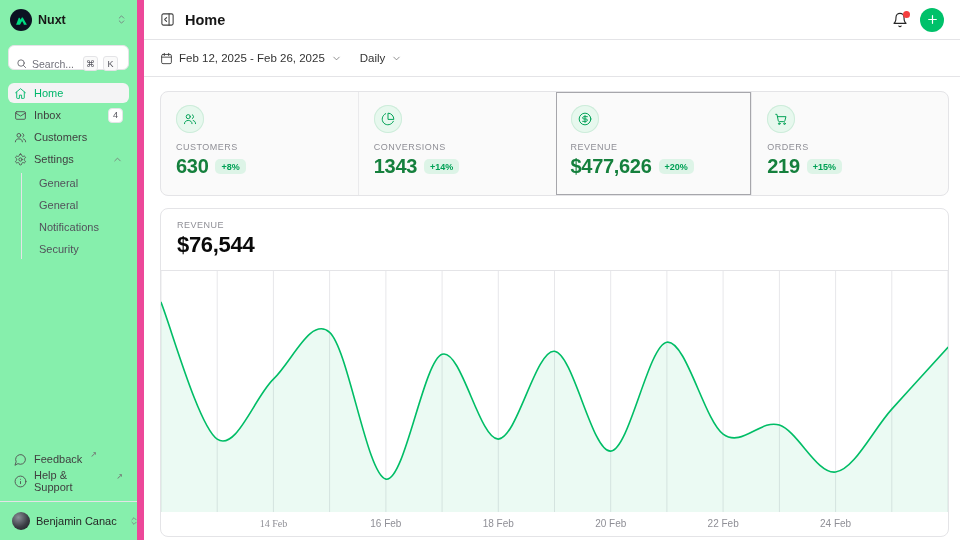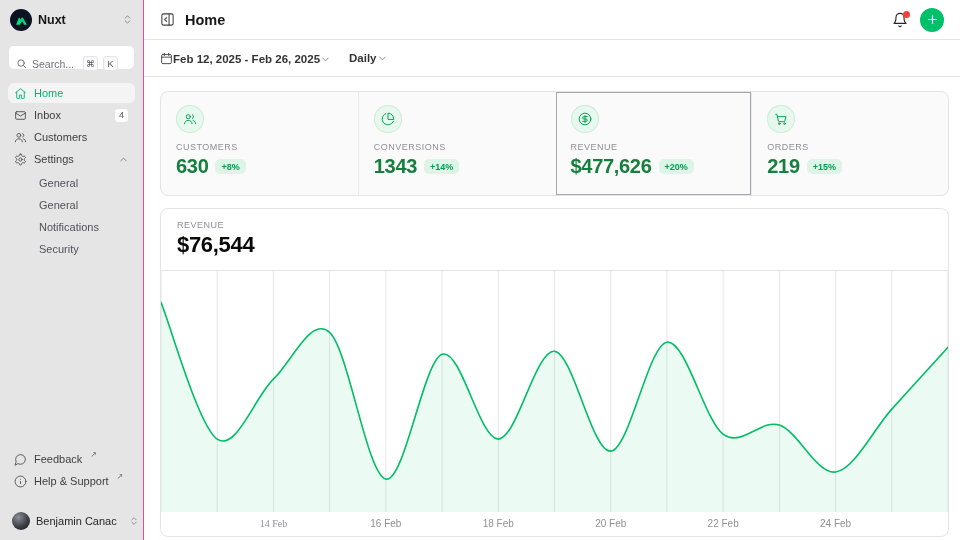--- a/index.html
+++ b/index.html
@@ -1,20 +1,20 @@
 <!DOCTYPE html>
 <html><head>
 <meta charset="utf-8">
 <style>
   * { margin:0; padding:0; box-sizing:border-box; }
   html,body { width:960px; height:540px; background:#fff; font-family:"Liberation Sans", sans-serif; color:#171717; overflow:hidden; }
   .app { display:flex; width:960px; height:540px; }
 
   
-  .sidebar { width:144px; min-width:144px; border-right:1px solid #ec4899; display:flex; flex-direction:column; padding:8px; background:#e5e5e5; }
+  .sidebar { width:144px; min-width:144px; border-right:7px solid #ec4899; display:flex; flex-direction:column; padding:8px; background:#86efac; }
   .logo-row { display:flex; align-items:center; gap:6px; height:24px; padding:0 2px; border-radius:6px; cursor:pointer; }
   .logo-mark { width:22px; height:22px; border-radius:50%; background:#0c1222; display:flex; align-items:center; justify-content:center; flex:none; }
   .logo-name { font-size:12.5px; font-weight:700; color:#171717; }
   .grow { flex:1; }
   .chev-updown { color:#71717a; flex:none; }
 
   .search-box { margin-top:13px; height:25px; border:1px solid #e4e4e7; border-radius:6px; display:flex; align-items:center; gap:5px; padding:12px 4px 0 7px; background:#fff; cursor:text; }
   .search-box input { border:none; outline:none; width:46px; font-size:10.5px; font-family:inherit; color:#171717; background:transparent; }
   .search-box input::placeholder { color:#71717a; }
   .kbd { border:1px solid #e4e4e7; background:#fafafa; border-radius:3px; font-size:9px; color:#52525b; height:15px; min-width:15px; display:flex; align-items:center; justify-content:center; padding:0 2px; }
@@ -39,21 +39,21 @@
   .main { flex:1; display:flex; flex-direction:column; min-width:0; }
   .topbar { height:40px; border-bottom:1px solid #e4e4e7; display:flex; align-items:center; padding:0 16px; gap:10px; flex:none; }
   .icon-btn { display:flex; align-items:center; justify-content:center; color:#404040; cursor:pointer; background:none; border:none; padding:0; }
   .page-title { font-size:14.5px; font-weight:700; color:#171717; }
   .topbar-right { margin-left:auto; display:flex; align-items:center; gap:12px; }
   .bell-wrap { position:relative; display:flex; cursor:pointer; color:#262626; }
   .bell-dot { position:absolute; top:-1px; right:-2px; width:7px; height:7px; border-radius:50%; background:#f43f3f; }
   .plus-btn { width:24px; height:24px; border-radius:50%; background:#00c16a; border:none; color:#fff; display:flex; align-items:center; justify-content:center; cursor:pointer; }
 
   .toolbar { height:37px; border-bottom:1px solid #e4e4e7; display:flex; align-items:center; padding:0 16px; gap:18px; flex:none; }
-  .tool-btn { display:flex; align-items:flex-end; font-size:11.5px; font-weight:700; color:#333; cursor:pointer; background:none; border:none; font-family:inherit; }
+  .tool-btn { display:flex; align-items:center; gap:6px; font-size:11.5px; font-weight:400; color:#333; cursor:pointer; background:none; border:none; font-family:inherit; }
   .tool-btn .chev { color:#737373; display:flex; }
 
   .content { flex:1; padding:14px 11px 3px 16px; display:flex; flex-direction:column; gap:12px; min-height:0; }
 
   
   .stats { display:grid; grid-template-columns:repeat(4,1fr); border:1px solid #e4e4e7; border-radius:8px; background:#fafafa; flex:none; height:105px; }
   .stat { padding:13px 15px; cursor:pointer; position:relative; }
   .stat + .stat { border-left:1px solid #eaeaec; }
   .stat.selected { box-shadow:inset 0 0 0 1px #a6a6ab; border-left-color:transparent; }
   .stat-icon { width:28px; height:28px; border-radius:50%; background:#e7f8ee; box-shadow:inset 0 0 0 1px #cdecda; display:flex; align-items:center; justify-content:center; color:#00a155; }

